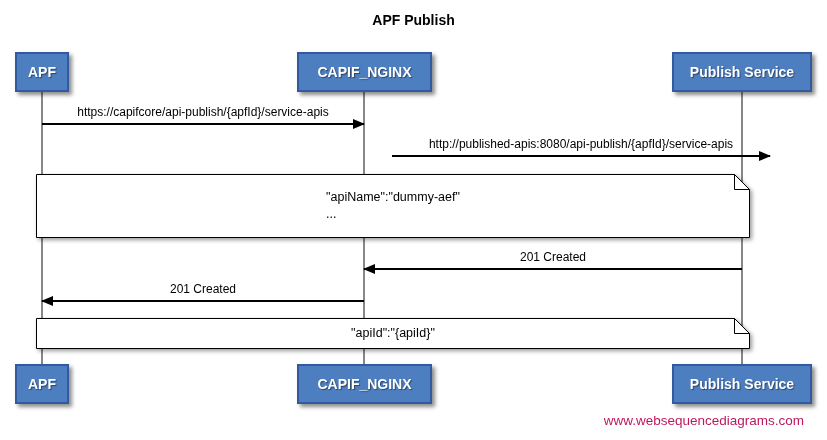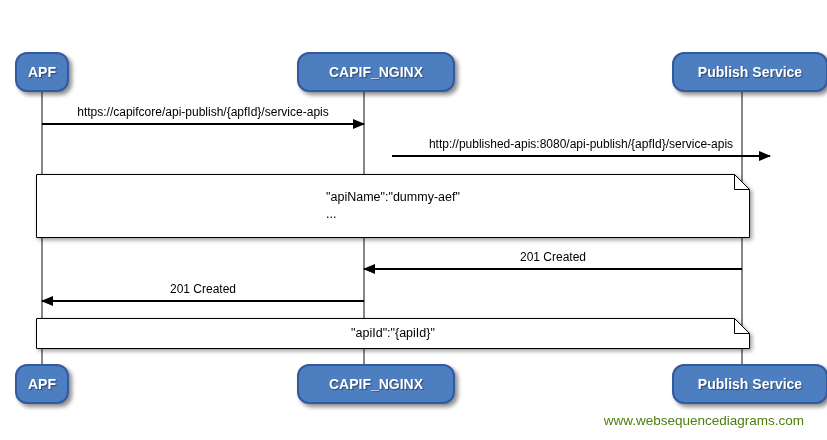--- a/index.html
+++ b/index.html
@@ -7,32 +7,32 @@
   .diagram {
     position:relative; width:827px; height:440px; background:#ffffff;
     font-family:"Liberation Sans", sans-serif; color:#000; overflow:hidden;
   }
   .title {
     position:absolute; left:0; top:12px; width:100%;
     text-align:center; font-size:14px; font-weight:bold; color:#000;
   }
   .actor {
     position:absolute; height:40px;
-    background:#4d7ec0; border:2px solid #33599e; border-radius:12px;
+    background:#4d7ec0; border:2px solid #33599e; border-radius:0;
     box-shadow:3px 3px 4px rgba(0,0,0,0.45);
     display:flex; align-items:center; justify-content:center;
     color:#fff; font-size:14px; font-weight:bold;
     text-shadow:1px 1px 1px rgba(0,0,0,0.45);
     white-space:nowrap;
   }
   .actor-top { top:52px; }
   .actor-bottom { top:364px; }
   .a-apf { left:15px; width:54px; }
-  .a-nginx { left:297px; width:158px; }
-  .a-pub { left:672px; width:156px; }
+  .a-nginx { left:297px; width:135px; }
+  .a-pub { left:672px; width:140px; }
   .lifeline {
     position:absolute; top:92px; height:272px; width:2px;
     background:#878787;
   }
   .ll-apf { left:41px; }
   .ll-nginx { left:363px; }
   .ll-pub { left:741px; }
   .message { position:absolute; }
   .msg-label {
     text-align:center; font-size:12px; line-height:14px; height:15px;
@@ -46,28 +46,29 @@
   .note { position:absolute; left:36px; width:714px; }
   .note svg { display:block; filter:drop-shadow(2.5px 2.5px 2px rgba(0,0,0,0.4)); }
   .note-text {
     position:absolute; left:0; top:0; width:100%; height:100%;
     display:flex; flex-direction:column; justify-content:center; align-items:center;
     font-size:12.5px; line-height:17px; color:#000;
   }
   .note-text .block { width:max-content; text-align:left; }
   .watermark {
     position:absolute; top:413px; right:23px;
-    font-size:13.5px; color:#4d7c0f;
+    font-size:13.5px; color:#be185d;
   }
 </style>
 </head>
 <body>
 
 <div class="diagram">
 
+  <div class="title">APF Publish</div>
 
   <div class="lifeline ll-apf"></div>
   <div class="lifeline ll-nginx"></div>
   <div class="lifeline ll-pub"></div>
 
   <div class="message" style="left:42px; top:105px; width:322px;">
     <div class="msg-label">https://capifcore/api-publish/{apfId}/service-apis</div>
     <div class="msg-line">
       <span class="arrowhead right"></span>
     </div>

